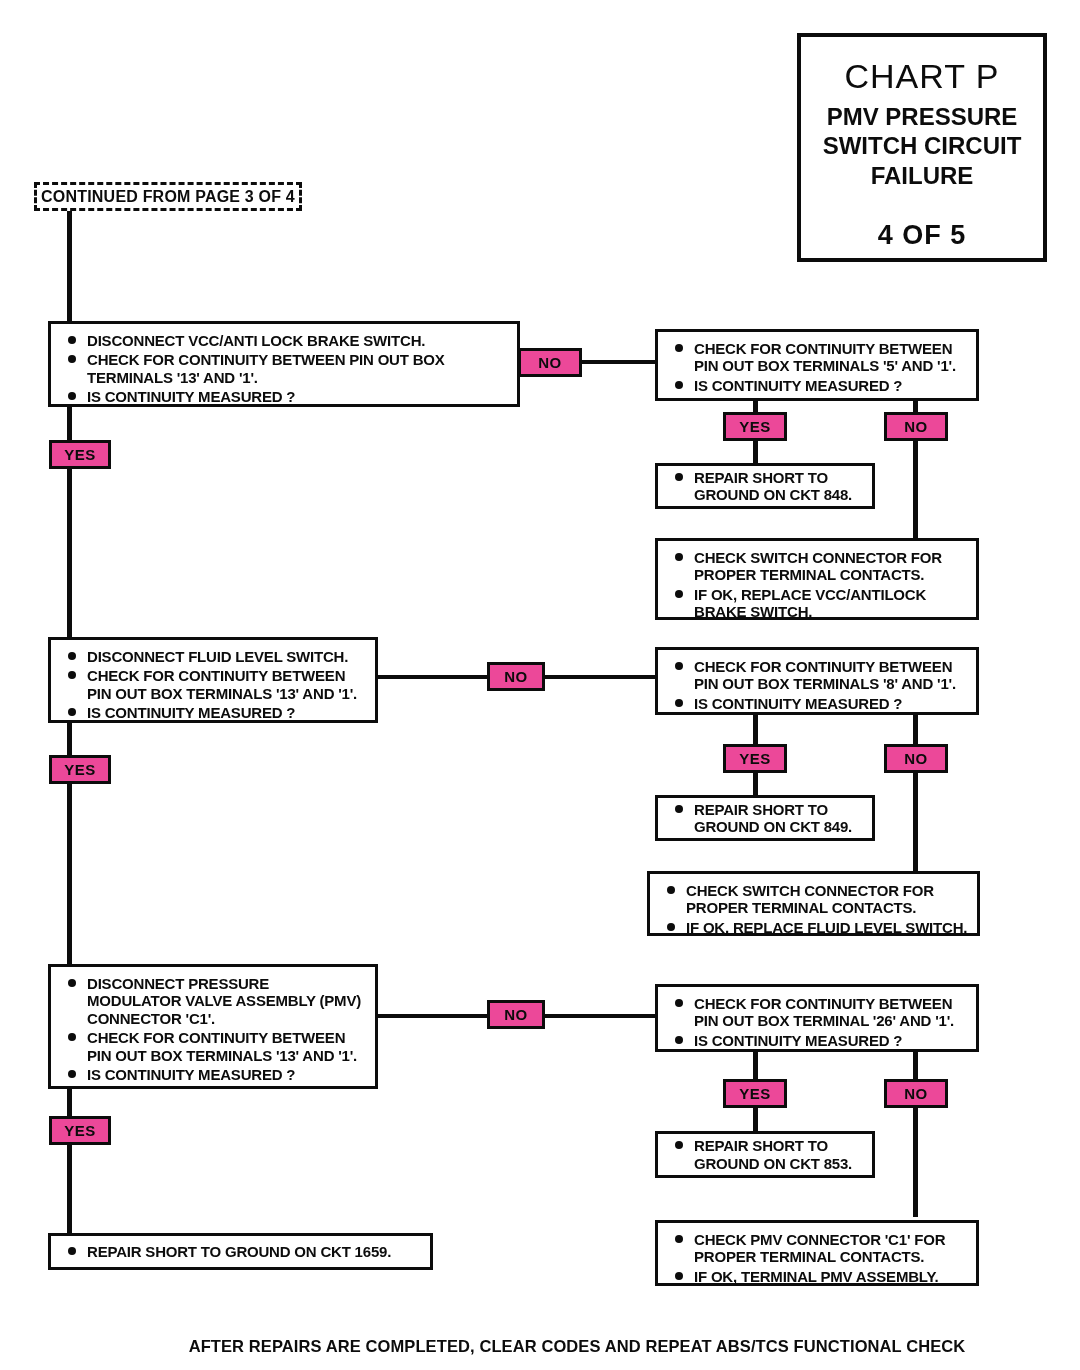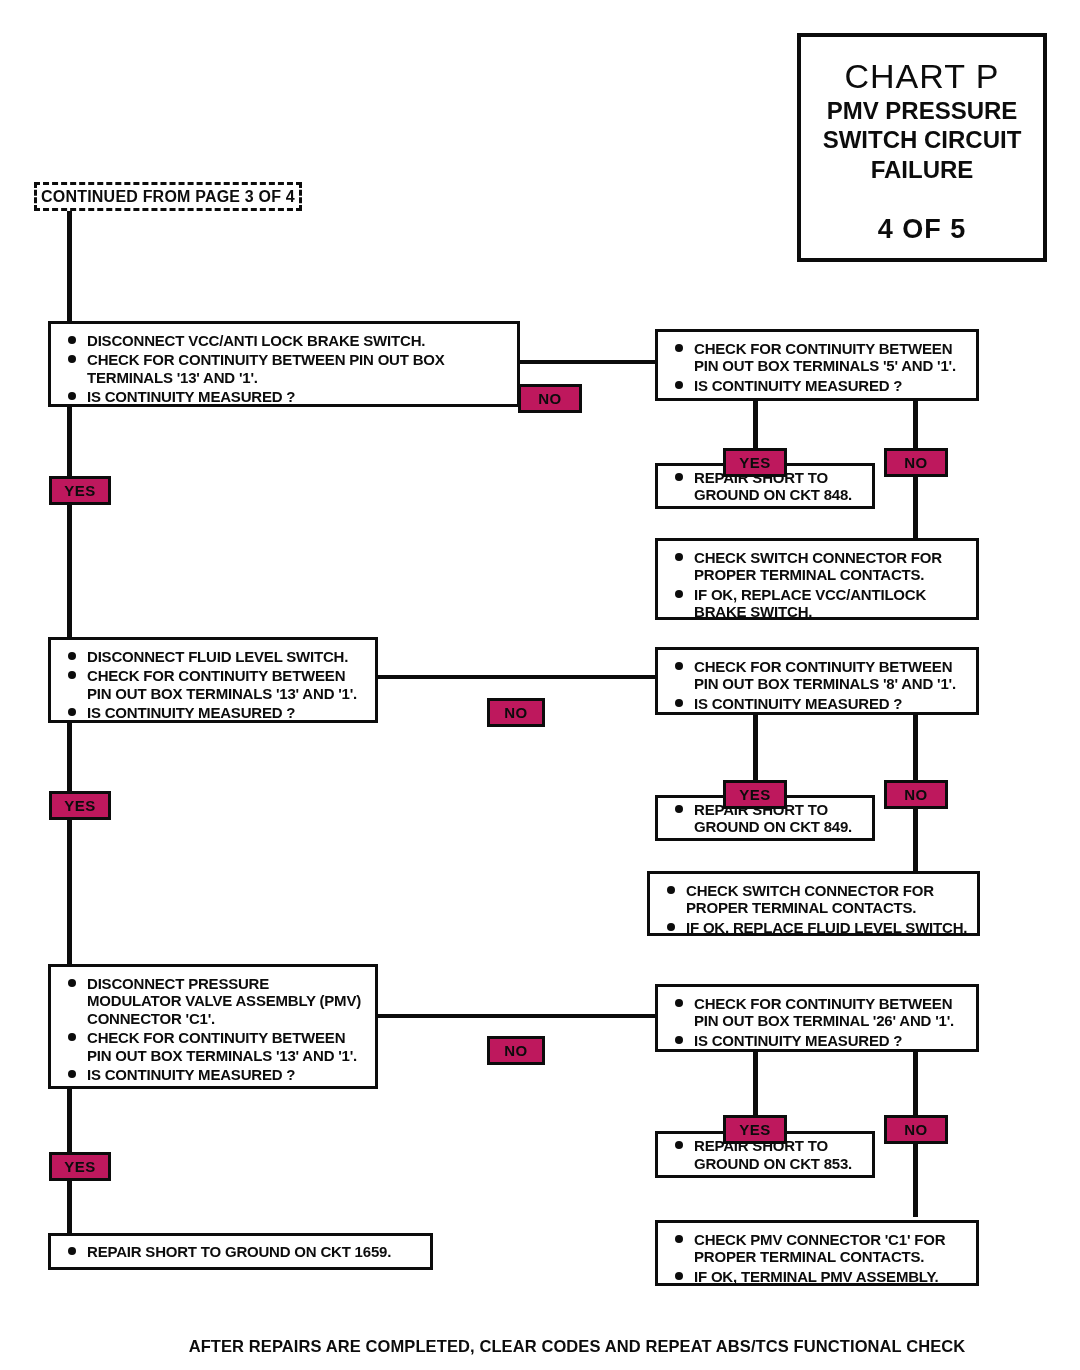--- a/index.html
+++ b/index.html
@@ -34,39 +34,39 @@
     background:#0c0c0c;margin-top:4px;
   }
   .btxt{
     font-size:15px;font-weight:bold;line-height:1.16;
     letter-spacing:-0.2px;
   }
   .center-v{display:flex;flex-direction:column;justify-content:center;padding-top:0;padding-bottom:0;}
   
   .tag{
     position:absolute;box-sizing:border-box;
-    border:3px solid #0c0c0c;background:#be185d;z-index:3;
+    border:3px solid #0c0c0c;background:#ec4899;z-index:3;
     display:flex;align-items:center;justify-content:center;
-    font-size:15px;font-weight:bold;letter-spacing:0.5px;margin-top:36px;
+    font-size:15px;font-weight:bold;letter-spacing:0.5px;
   }
   
   .start{
     position:absolute;box-sizing:border-box;
     border:3px dashed #0c0c0c;background:#ffffff;z-index:2;
     display:flex;align-items:center;justify-content:center;
     font-size:16px;font-weight:bold;letter-spacing:0.2px;
   }
   
   .titlebox{
     position:absolute;box-sizing:border-box;
     border:4px solid #0c0c0c;background:#ffffff;z-index:2;
     text-align:center;padding-top:20px;
   }
   .titlebox .t1{font-size:34px;font-weight:normal;letter-spacing:1px;}
-  .titlebox .t2{font-size:24px;font-weight:bold;line-height:1.22;padding:0 2px;}
+  .titlebox .t2{font-size:24px;font-weight:bold;line-height:1.22;margin-top:6px;padding:0 2px;}
   .titlebox .t3{font-size:27px;font-weight:bold;margin-top:30px;letter-spacing:1px;}
   .footer{
     position:absolute;left:0;top:1337px;width:100%;
     text-align:center;font-size:16.5px;font-weight:bold;letter-spacing:0.1px;padding-left:37px;
   }
 </style>
 </head>
 <body>
 
 <div class="page">

